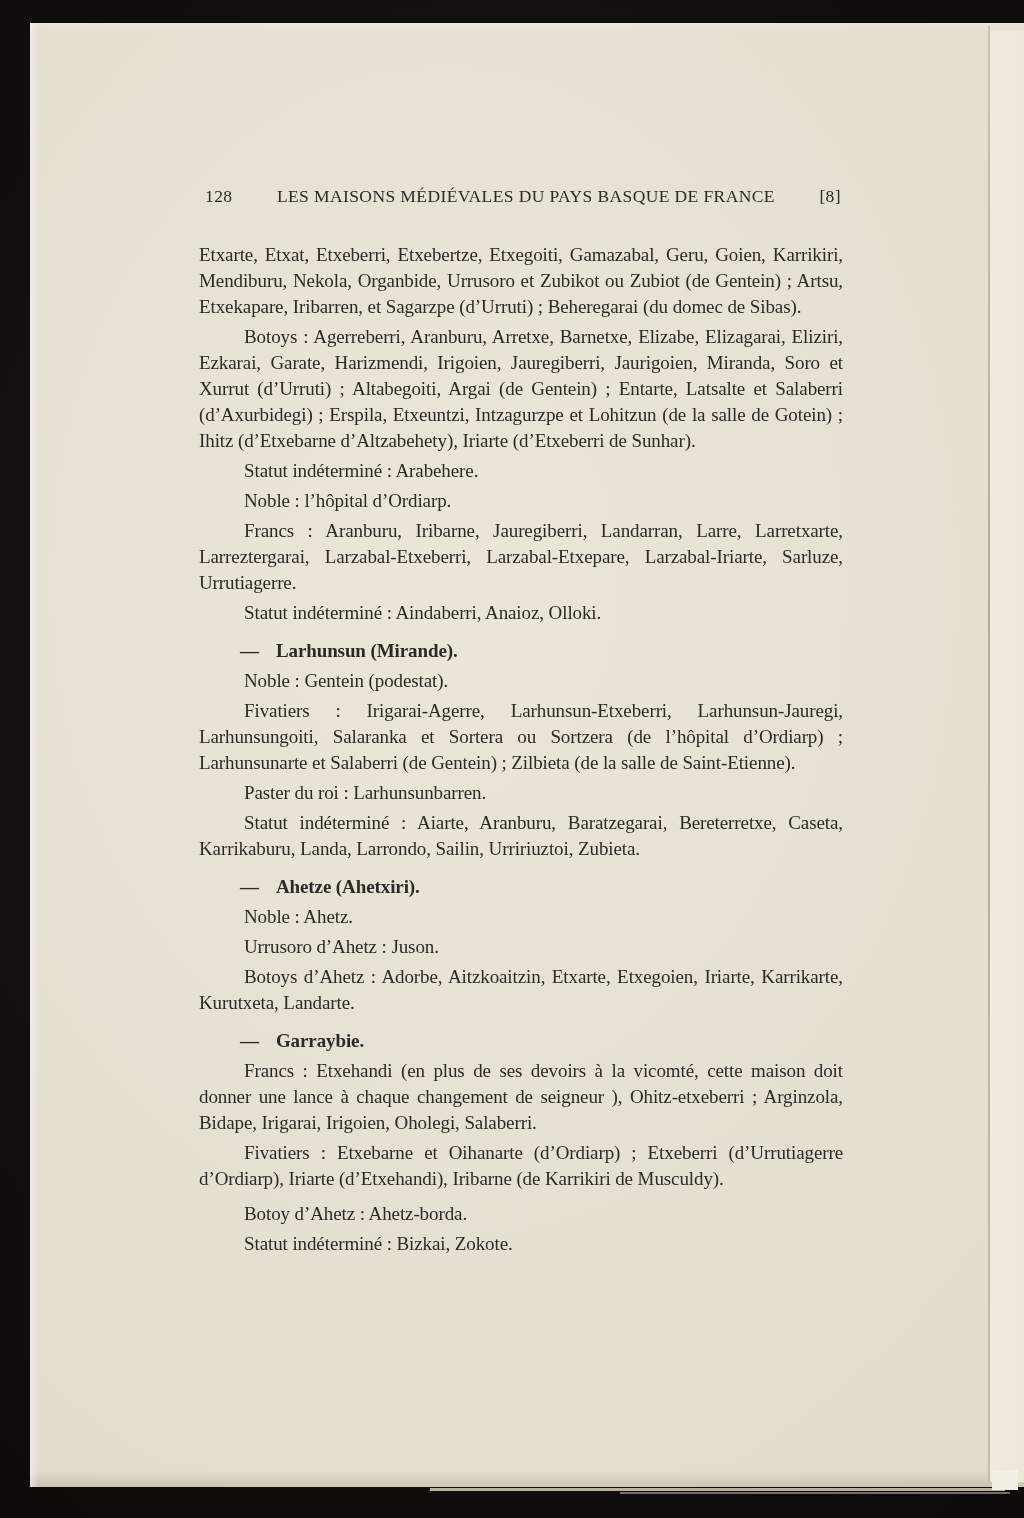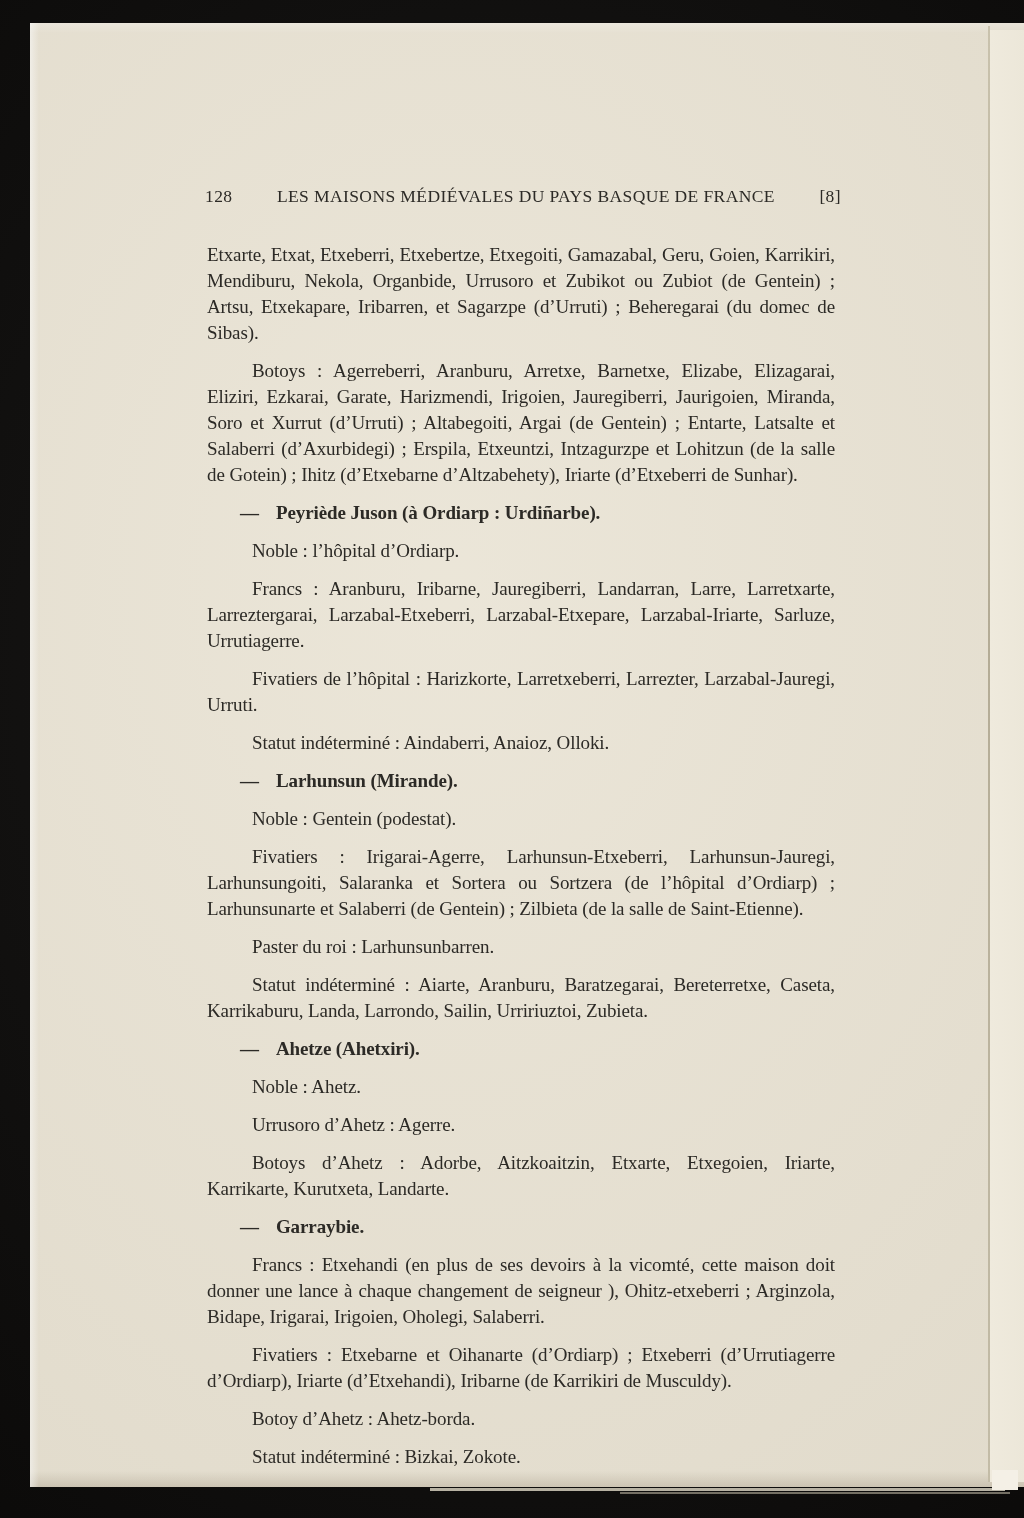--- a/index.html
+++ b/index.html
@@ -46,21 +46,21 @@
     position: absolute; left: 165px; top: 160px; width: 652px;
     color: #2c2a26; font-size: 19px; line-height: 26px;
   }
   .running-head {
     display: flex; align-items: baseline;
     font-size: 17.5px; letter-spacing: 0.4px; margin: 0 0 33px 0;
   }
   .running-head .pnum { padding-left: 10px; }
   .running-head .rtitle { flex: 1; text-align: center; }
   .running-head .folio { padding-right: 6px; }
-  .flow p { margin: 12px; text-align: justify; letter-spacing: -0.1px; }
+  .flow p { margin: 4px; text-align: justify; letter-spacing: -0.1px; }
   .flow p.indent { text-indent: 45px; }
   .flow p.space-before { margin-top: 9px; }
   .flow p.heading {
     font-weight: bold; text-align: left; text-indent: 0;
     margin: 12px 0 4px 45px;
   }
   .flow .dash { margin-right: 17px; }
   .flow .it { }
 </style>
 </head>
@@ -70,33 +70,32 @@
   <div class="page">
     <div class="content">
       <div class="running-head">
         <span class="pnum">128</span>
         <span class="rtitle">LES MAISONS MÉDIÉVALES DU PAYS BASQUE DE FRANCE</span>
         <span class="folio">[8]</span>
       </div>
       <div class="flow">
           <p class="para"><span>Etxarte, Etxat, Etxeberri, Etxebertze, Etxegoiti, Gamazabal, Geru, Goien, Karrikiri, Mendiburu, Nekola, Organbide, Urrusoro et Zubikot ou Zubiot (de Gentein) ; Artsu, Etxekapare, Iribarren, et Sagarzpe (d’Urruti) ; Beheregarai (du domec de Sibas).</span></p>
           <p class="para indent"><span class="it">Botoys :</span><span> Agerreberri, Aranburu, Arretxe, Barnetxe, Elizabe, Elizagarai, Eliziri, Ezkarai, Garate, Harizmendi, Irigoien, Jauregiberri, Jaurigoien, Miranda, Soro et Xurrut (d’Urruti) ; Altabegoiti, Argai (de Gentein) ; Entarte, Latsalte et Salaberri (d’Axurbidegi) ; Erspila, Etxeuntzi, Intzagurzpe et Lohitzun (de la salle de Gotein) ; Ihitz (d’Etxebarne d’Altzabehety), Iriarte (d’Etxeberri de Sunhar).</span></p>
-          <p class="heading"><span class="dash">—</span><span>Peyriède Juson (à Ordiarp : Urdiñarbe).</span></p>
+          <p class="para indent"><span>Statut indéterminé : Arabehere.</span></p>
           <p class="para indent"><span class="it">Noble :</span><span> l’hôpital d’Ordiarp.</span></p>
           <p class="para indent"><span class="it">Francs :</span><span> Aranburu, Iribarne, Jauregiberri, Landarran, Larre, Larretxarte, Larreztergarai, Larzabal-Etxeberri, Larzabal-Etxepare, Larzabal-Iriarte, Sarluze, Urrutiagerre.</span></p>
-          <p class="para indent"><span class="it">Fivatiers</span><span> de l’hôpital : Harizkorte, Larretxeberri, Larrezter, Larzabal-Jauregi, Urruti.</span></p>
           <p class="para indent"><span>Statut indéterminé : Aindaberri, Anaioz, Olloki.</span></p>
           <p class="heading"><span class="dash">—</span><span>Larhunsun (Mirande).</span></p>
           <p class="para indent"><span class="it">Noble :</span><span> Gentein (podestat).</span></p>
           <p class="para indent"><span class="it">Fivatiers :</span><span> Irigarai-Agerre, Larhunsun-Etxeberri, Larhunsun-Jauregi, Larhunsungoiti, Salaranka et Sortera ou Sortzera (de l’hôpital d’Ordiarp) ; Larhunsunarte et Salaberri (de Gentein) ; Zilbieta (de la salle de Saint-Etienne).</span></p>
           <p class="para indent"><span class="it">Paster</span><span> du roi : Larhunsunbarren.</span></p>
           <p class="para indent"><span>Statut indéterminé : Aiarte, Aranburu, Baratzegarai, Bereterretxe, Caseta, Karrikaburu, Landa, Larrondo, Sailin, Urririuztoi, Zubieta.</span></p>
           <p class="heading"><span class="dash">—</span><span>Ahetze (Ahetxiri).</span></p>
           <p class="para indent"><span class="it">Noble :</span><span> Ahetz.</span></p>
-          <p class="para indent"><span class="it">Urrusoro</span><span> d’Ahetz : Agerre.</span></p>
+          <p class="para indent"><span class="it">Urrusoro</span><span> d’Ahetz : Juson.</span></p>
           <p class="para indent"><span class="it">Botoys</span><span> d’Ahetz : Adorbe, Aitzkoaitzin, Etxarte, Etxegoien, Iriarte, Karrikarte, Kurutxeta, Landarte.</span></p>
           <p class="heading"><span class="dash">—</span><span>Garraybie.</span></p>
           <p class="para indent"><span class="it">Francs :</span><span> Etxehandi (en plus de ses devoirs à la vicomté, cette maison doit donner une lance à chaque changement de seigneur ), Ohitz-etxeberri ; Arginzola, Bidape, Irigarai, Irigoien, Oholegi, Salaberri.</span></p>
           <p class="para indent"><span class="it">Fivatiers :</span><span> Etxebarne et Oihanarte (d’Ordiarp) ; Etxeberri (d’Urrutiagerre d’Ordiarp), Iriarte (d’Etxehandi), Iribarne (de Karrikiri de Musculdy).</span></p>
           <p class="para indent space-before"><span class="it">Botoy</span><span> d’Ahetz : Ahetz-borda.</span></p>
           <p class="para indent"><span>Statut indéterminé : Bizkai, Zokote.</span></p>
         </div>
     </div>
   </div>
   <div class="crease"></div>

